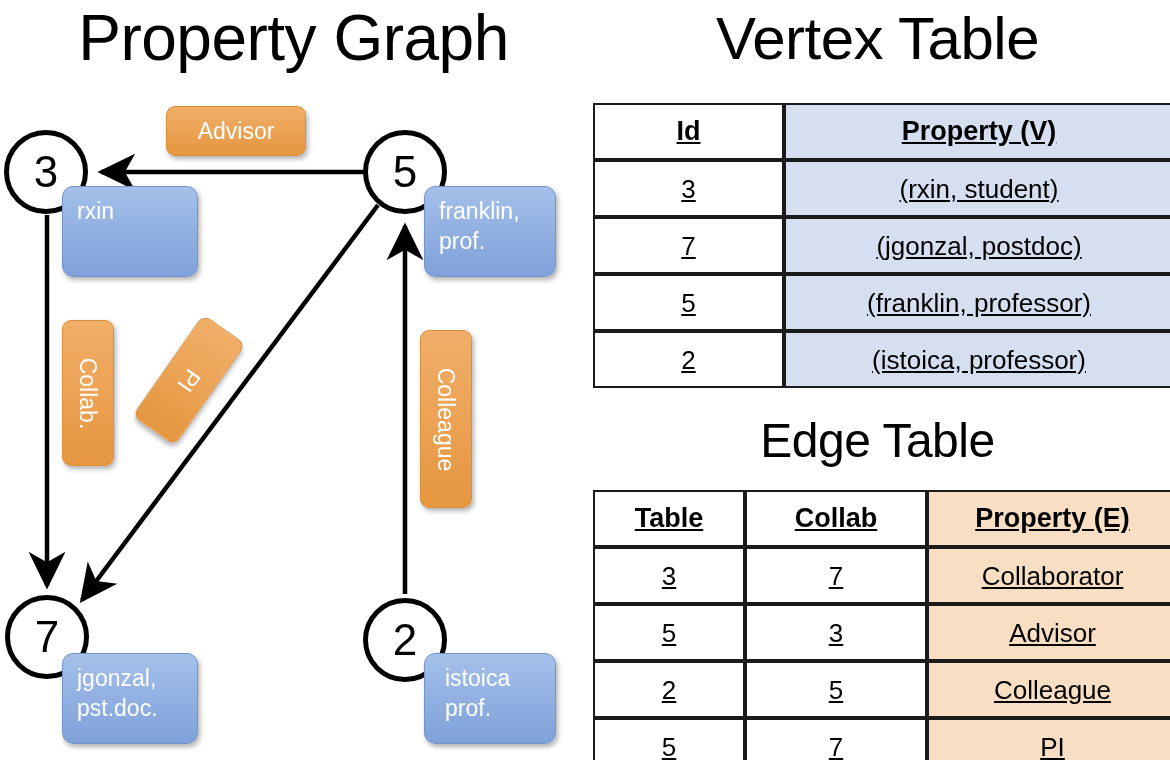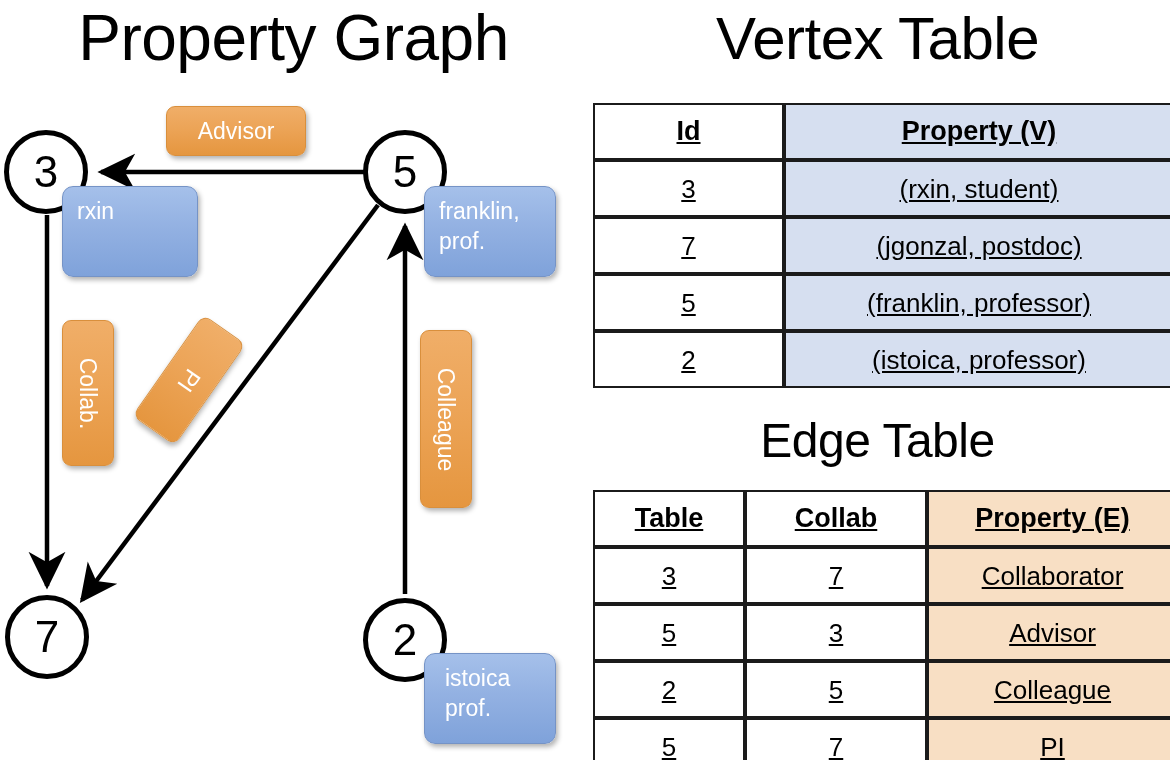--- a/index.html
+++ b/index.html
@@ -178,20 +178,24 @@
   <div class="node-circle" style="left:5px;  top:595px;">7</div>
   <div class="node-circle" style="left:363px; top:598px;">2</div>
 
   <div class="prop-box" style="left:62px; top:186px; width:136px; height:91px;">
     <div>rxin</div>
   </div>
   <div class="prop-box" style="left:424px; top:186px; width:132px; height:91px;">
     <div>franklin,</div>
     <div>prof.</div>
   </div>
+  <div class="prop-box" style="left:62px; top:653px; width:136px; height:91px;">
+    <div>jgonzal,</div>
+    <div>pst.doc.</div>
+  </div>
   <div class="prop-box" style="left:424px; top:653px; width:132px; height:91px;padding-left:20px;">
     <div>istoica</div>
     <div>prof.</div>
   </div>
 
   <div class="edge-label" style="left:166px; top:106px; width:140px; height:50px;">
     <span>Advisor</span>
   </div>
 
   <div class="edge-label vertical" style="left:62px; top:320px; width:52px; height:146px;">

